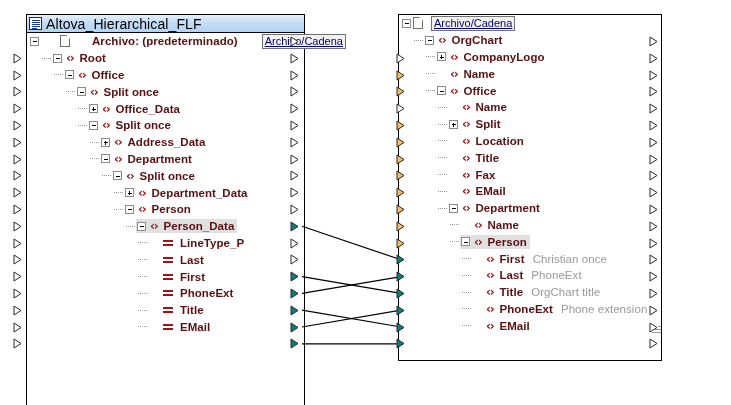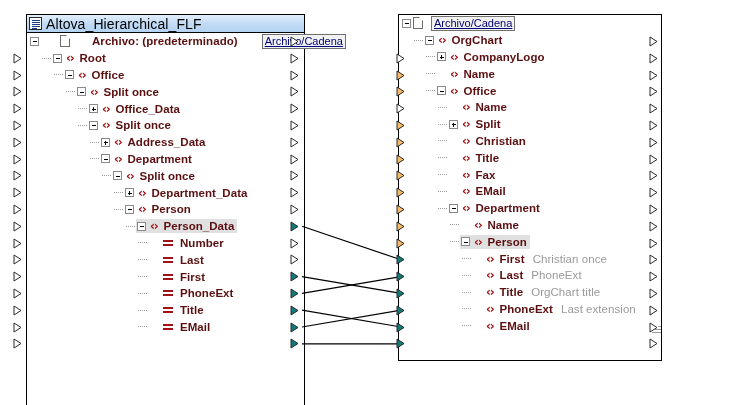--- a/index.html
+++ b/index.html
@@ -346,21 +346,21 @@
               <span class="exp"></span>
               <span class="gnode">‹›</span>
               <span class="lbl">Person_Data</span>
             </span>
           </div>
           <div class="row" style="padding-left: 111px;">
             <span class="guide"></span>
             <span class="selwrap">
               <span class="exp-ph"></span>
               <span class="gattr"></span>
-              <span class="lbl">Number</span>
+              <span class="lbl">LineType_P</span>
             </span>
           </div>
           <div class="row" style="padding-left: 111px;">
             <span class="guide"></span>
             <span class="selwrap">
               <span class="exp-ph"></span>
               <span class="gattr"></span>
               <span class="lbl">Last</span>
             </span>
           </div>
@@ -456,21 +456,21 @@
               <span class="exp plus"></span>
               <span class="gnode">‹›</span>
               <span class="lbl">Split</span>
             </span>
           </div>
           <div class="row" style="padding-left: 39px;">
             <span class="guide"></span>
             <span class="selwrap">
               <span class="exp-ph"></span>
               <span class="gnode">‹›</span>
-              <span class="lbl">Christian</span>
+              <span class="lbl">Location</span>
             </span>
           </div>
           <div class="row" style="padding-left: 39px;">
             <span class="guide"></span>
             <span class="selwrap">
               <span class="exp-ph"></span>
               <span class="gnode">‹›</span>
               <span class="lbl">Title</span>
             </span>
           </div>
@@ -540,21 +540,21 @@
               <span class="lbl">Title</span>
               <span class="hint">OrgChart title</span>
             </span>
           </div>
           <div class="row" style="padding-left: 63px;">
             <span class="guide"></span>
             <span class="selwrap">
               <span class="exp-ph"></span>
               <span class="gnode">‹›</span>
               <span class="lbl">PhoneExt</span>
-              <span class="hint">Last extension</span>
+              <span class="hint">Phone extension</span>
             </span>
           </div>
           <div class="row" style="padding-left: 63px;">
             <span class="guide"></span>
             <span class="selwrap">
               <span class="exp-ph"></span>
               <span class="gnode">‹›</span>
               <span class="lbl">EMail</span>
             </span>
           </div>

